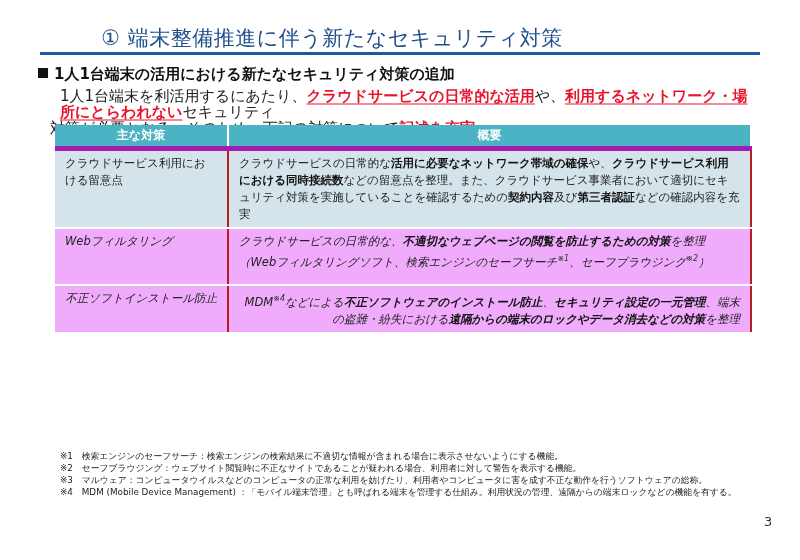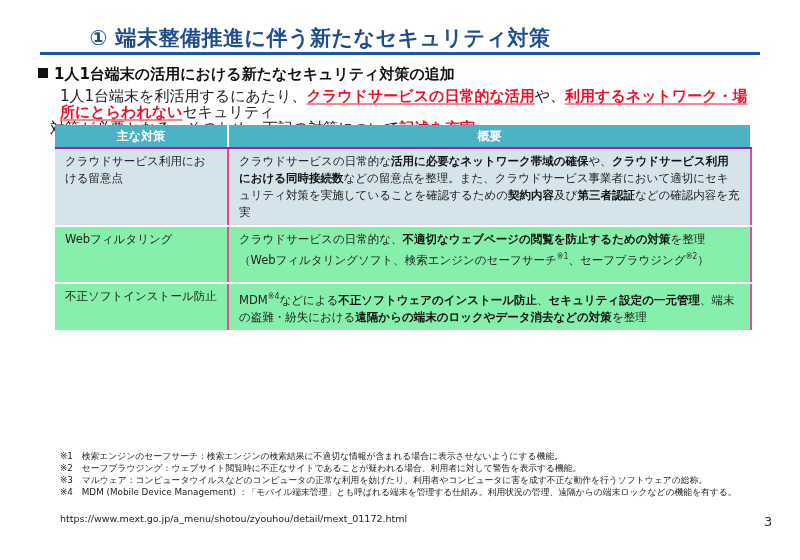--- a/index.html
+++ b/index.html
@@ -1,47 +1,47 @@
 <!DOCTYPE html>
 <html><head>
   <meta charset="utf-8">
   <style>
     * { box-sizing: border-box; margin: 0; padding: 0; }
     html, body { width: 800px; height: 560px; background: #ffffff; overflow: hidden; }
     body { font-family: "DejaVu Sans", "Liberation Sans", sans-serif; color: #1a1a1a; position: relative; }
     .page-title {
-      position: absolute; left: 4px; top: 24px; width: 632px; text-align: center;
-      font-size: 21px; font-weight: bold; color: #1f4e8c; letter-spacing: 0.5px;
+      position: absolute; left: 16px; top: 24px; width: 632px; text-align: center;
+      font-size: 21px; font-weight: normal; color: #1f4e8c; letter-spacing: 0.5px;
     }
     .title-rule { position: absolute; left: 28px; top: 52px; width: 472px; height: 3px; background: #1f56a0; }
 
     .section-heading {
       position: absolute; left: 38px; top: 65px;
       font-size: 15px; font-weight: bold; color: #111; text-align: right;
     }
     .section-heading .sq { display: inline-block; width: 10px; height: 10px; background: #111; margin-right: 6px; vertical-align: 1px; }
 
     .intro { position: absolute; left: 50px; top: 88px; width: 710px; font-size: 15px; line-height: 16px; color: #222; }
     .intro .indent { padding-left: 10px; }
     .hl { color: #e8132b; font-weight: bold; text-decoration: underline; text-decoration-color: #f48a96; text-underline-offset: 2px; text-decoration-thickness: 2px; }
 
     table.measures {
       position: absolute; left: 55px; top: 125px; width: 697px;
       border-collapse: collapse; font-size: 11.5px;
     }
     table.measures th {
       background: #4bb3c4; color: #ffffff; font-weight: bold; height: 23px; text-align: center;
-      border-right: 2px solid #ffffff; border-bottom: 2px solid #a21caf; font-size: 12px;
+      border-right: 2px solid #ffffff; border-bottom: 5px solid #a21caf; font-size: 12px;
     }
     table.measures td {
       vertical-align: top; padding: 4px 10px; line-height: 17px;
-      border-right: 2px solid #ec4899; border-bottom: 2px solid #ffffff; color: #222;
+      border-right: 2px solid #b91c1c; border-bottom: 2px solid #ffffff; color: #222;
     }
     table.measures tr.dark td { background: #d4e4ea; }
-    table.measures tr.light td { background: #86efac; }
+    table.measures tr.light td { background: #f0abfc; font-style: italic; }
     table.measures td.col1 { width: 173px; }
     table.measures td b { font-weight: bold; color: #111; }
     sup { font-size: 8px; vertical-align: 5px; color: #333; }
 
     .notes { position: absolute; left: 60px; top: 450px; width: 700px; font-size: 8.8px; line-height: 12px; color: #222; }
     .notes .note { white-space: nowrap; }
     .source { position: absolute; left: 60px; top: 511px; font-size: 9.5px; line-height: 15px; color: #222; }
     .page-number { position: absolute; left: 764px; top: 514px; font-size: 13px; color: #333; }
   </style>
 </head>
@@ -72,31 +72,30 @@
   </thead>
   <tbody id="tbody">
       <tr class="dark" style="height: 76px;">
         <td class="col1"><span>クラウドサービス利用における留意点</span></td>
         <td><span>クラウドサービスの日常的な</span><b>活用に必要なネットワーク帯域の確保</b><span>や、</span><b>クラウドサービス利用における同時接続数</b><span>などの留意点を整理。また、クラウドサービス事業者において適切にセキュリティ対策を実施していることを確認するための</span><b>契約内容</b><span>及び</span><b>第三者認証</b><span>などの確認内容を充実</span></td>
       </tr>
       <tr class="light" style="height: 57px;">
         <td class="col1"><span>Webフィルタリング</span></td>
         <td><span>クラウドサービスの日常的な、</span><b>不適切なウェブページの閲覧を防止するための対策</b><span>を整理</span><br><span>（Webフィルタリングソフト、検索エンジンのセーフサーチ</span><sup>※1</sup><span>、セーフブラウジング</span><sup>※2</sup><span>）</span></td>
       </tr>
-      <tr class="light" style="height: 44px;">
+      <tr class="light" style="height: 44px; text-align: right;">
         <td class="col1"><span>不正ソフトインストール防止</span></td>
         <td><span>MDM</span><sup>※4</sup><span>などによる</span><b>不正ソフトウェアのインストール防止</b><span>、</span><b>セキュリティ設定の一元管理</b><span>、端末の盗難・紛失における</span><b>遠隔からの端末のロックやデータ消去などの対策</b><span>を整理</span></td>
       </tr>
     </tbody>
 </table>
 
 <div class="notes">
   <div class="note">※1　検索エンジンのセーフサーチ：検索エンジンの検索結果に不適切な情報が含まれる場合に表示させないようにする機能。</div>
   <div class="note">※2　セーフブラウジング：ウェブサイト閲覧時に不正なサイトであることが疑われる場合、利用者に対して警告を表示する機能。</div>
   <div class="note">※3　マルウェア：コンピュータウイルスなどのコンピュータの正常な利用を妨げたり、利用者やコンピュータに害を成す不正な動作を行うソフトウェアの総称。</div>
   <div class="note">※4　MDM (Mobile Device Management) ：「モバイル端末管理」とも呼ばれる端末を管理する仕組み。利用状況の管理、遠隔からの端末ロックなどの機能を有する。</div>
 </div>
 
 <div class="source">
-  <div>https://www.mext.go.jp/a_menu/shotou/zyouhou/detail/mext_01172.html</div>
 </div>
 
 <div class="page-number">3</div>
 
 </body></html>

